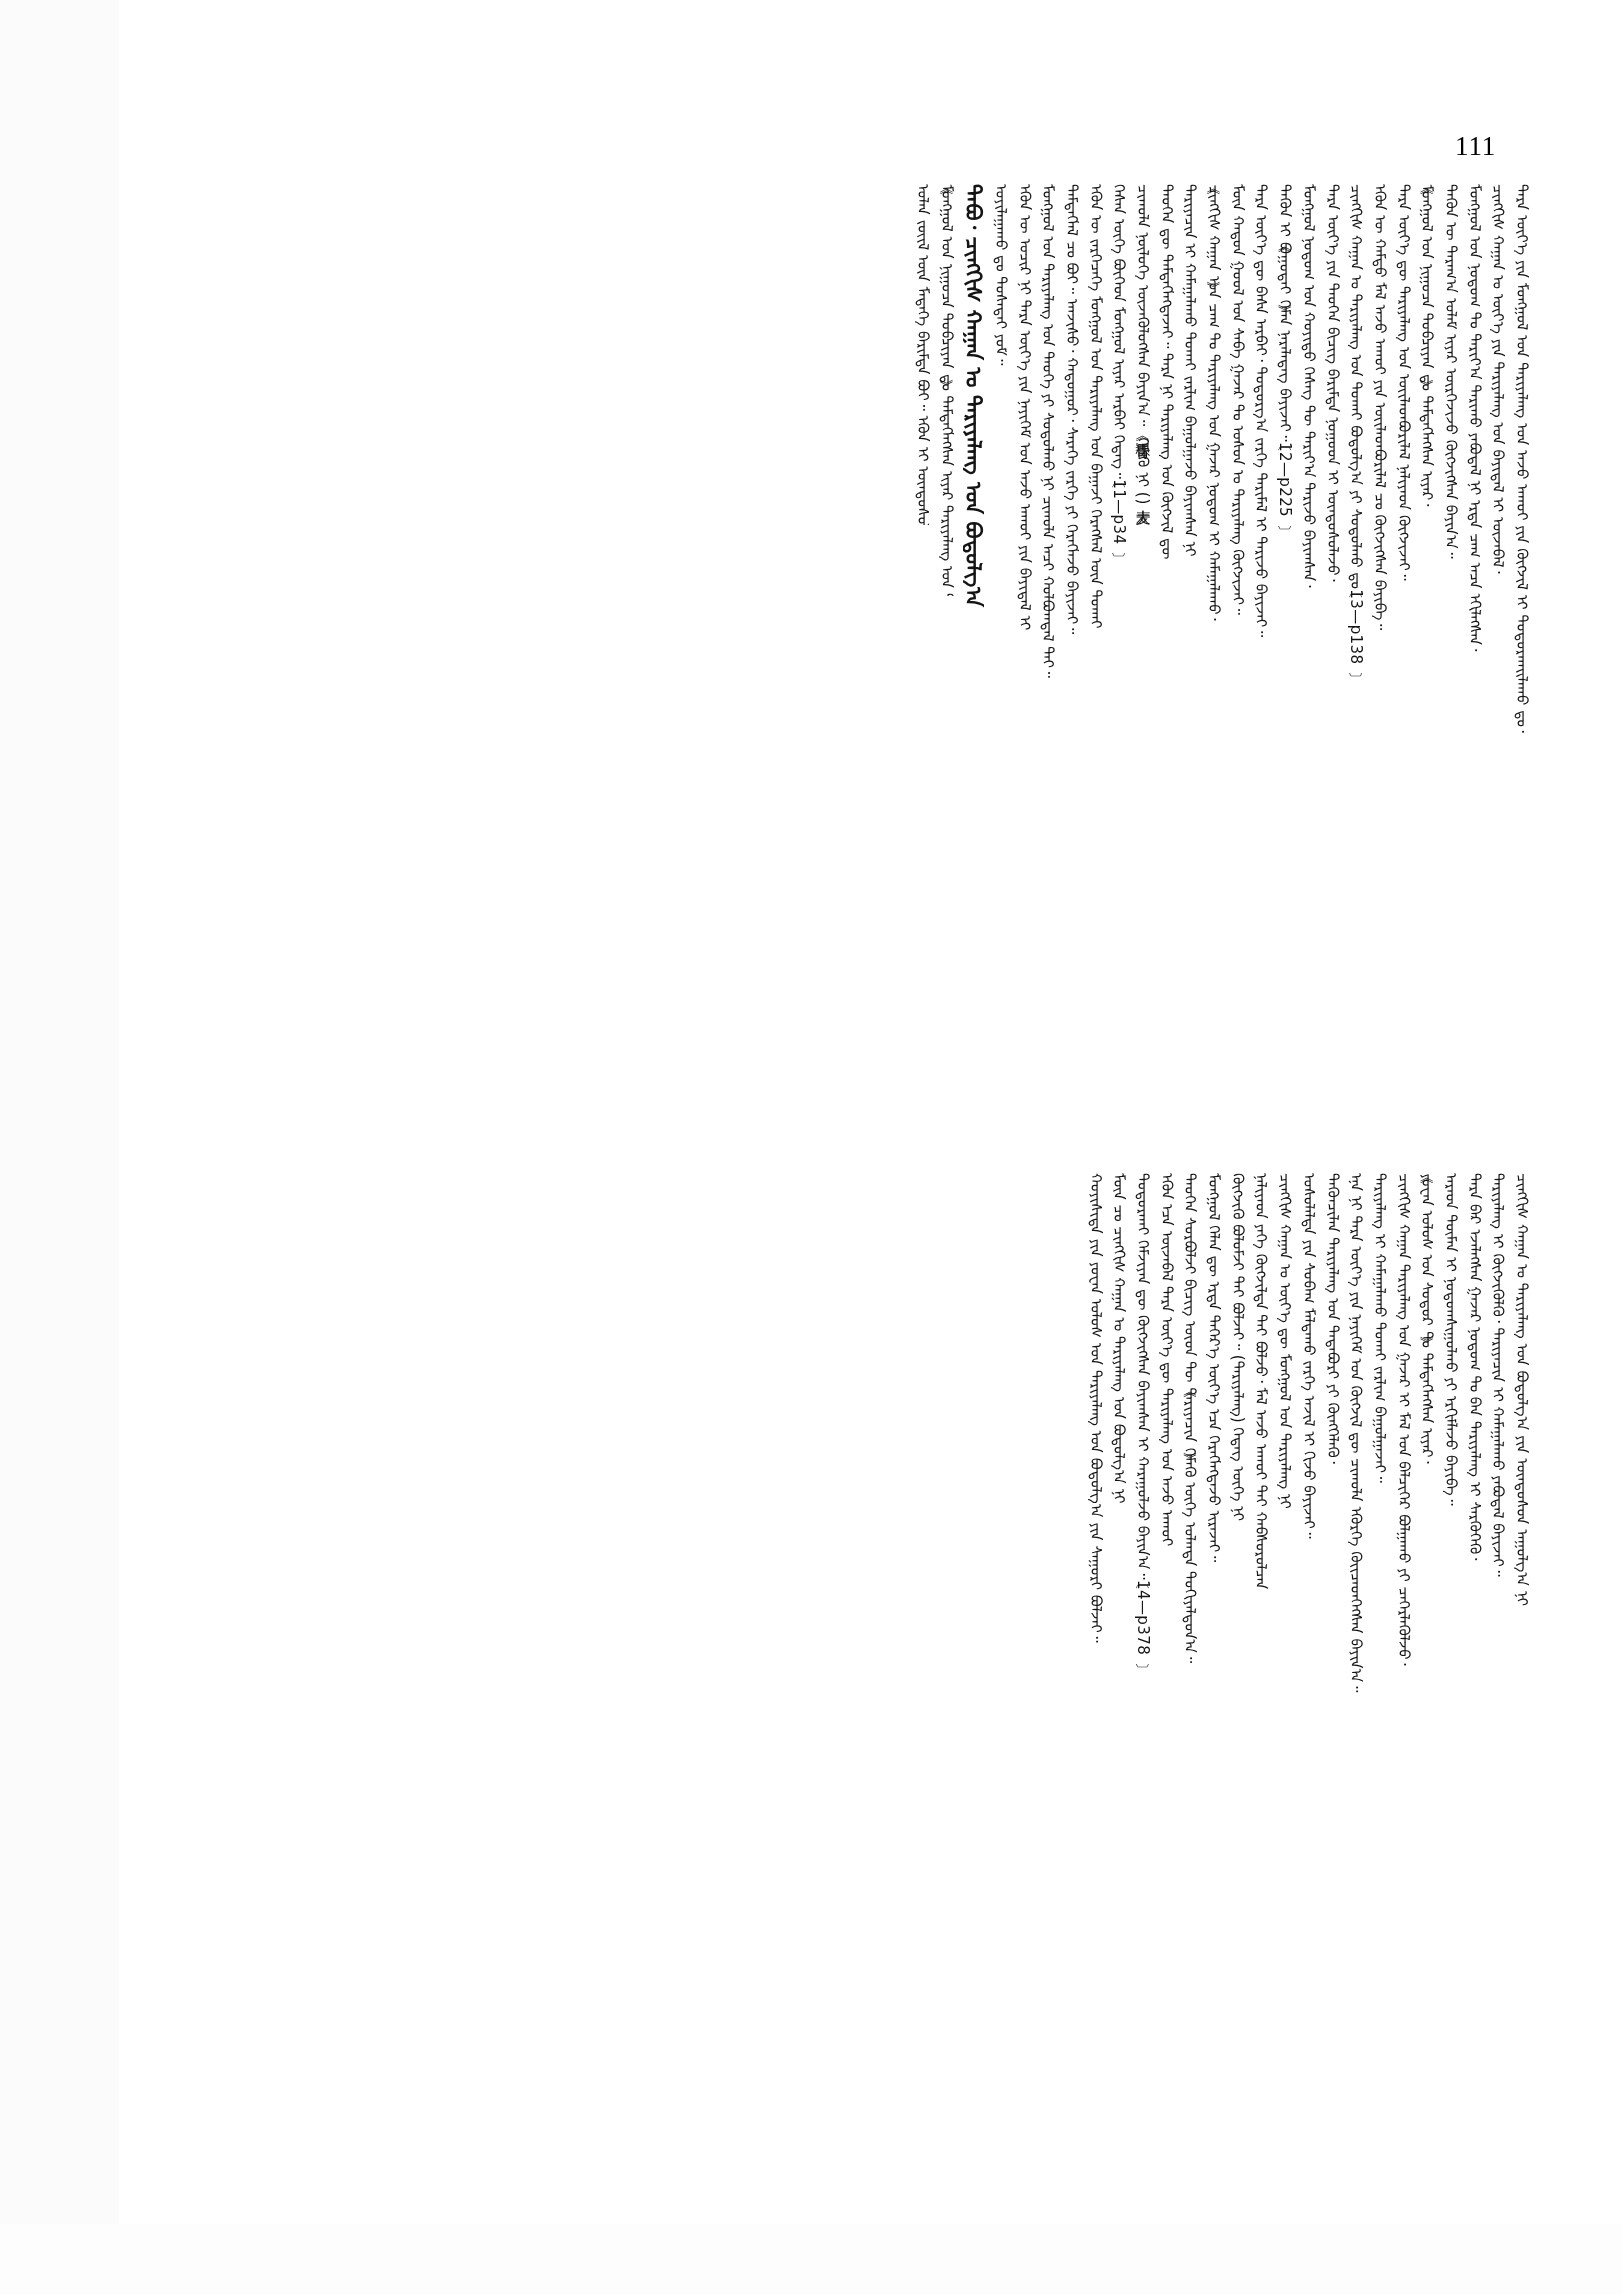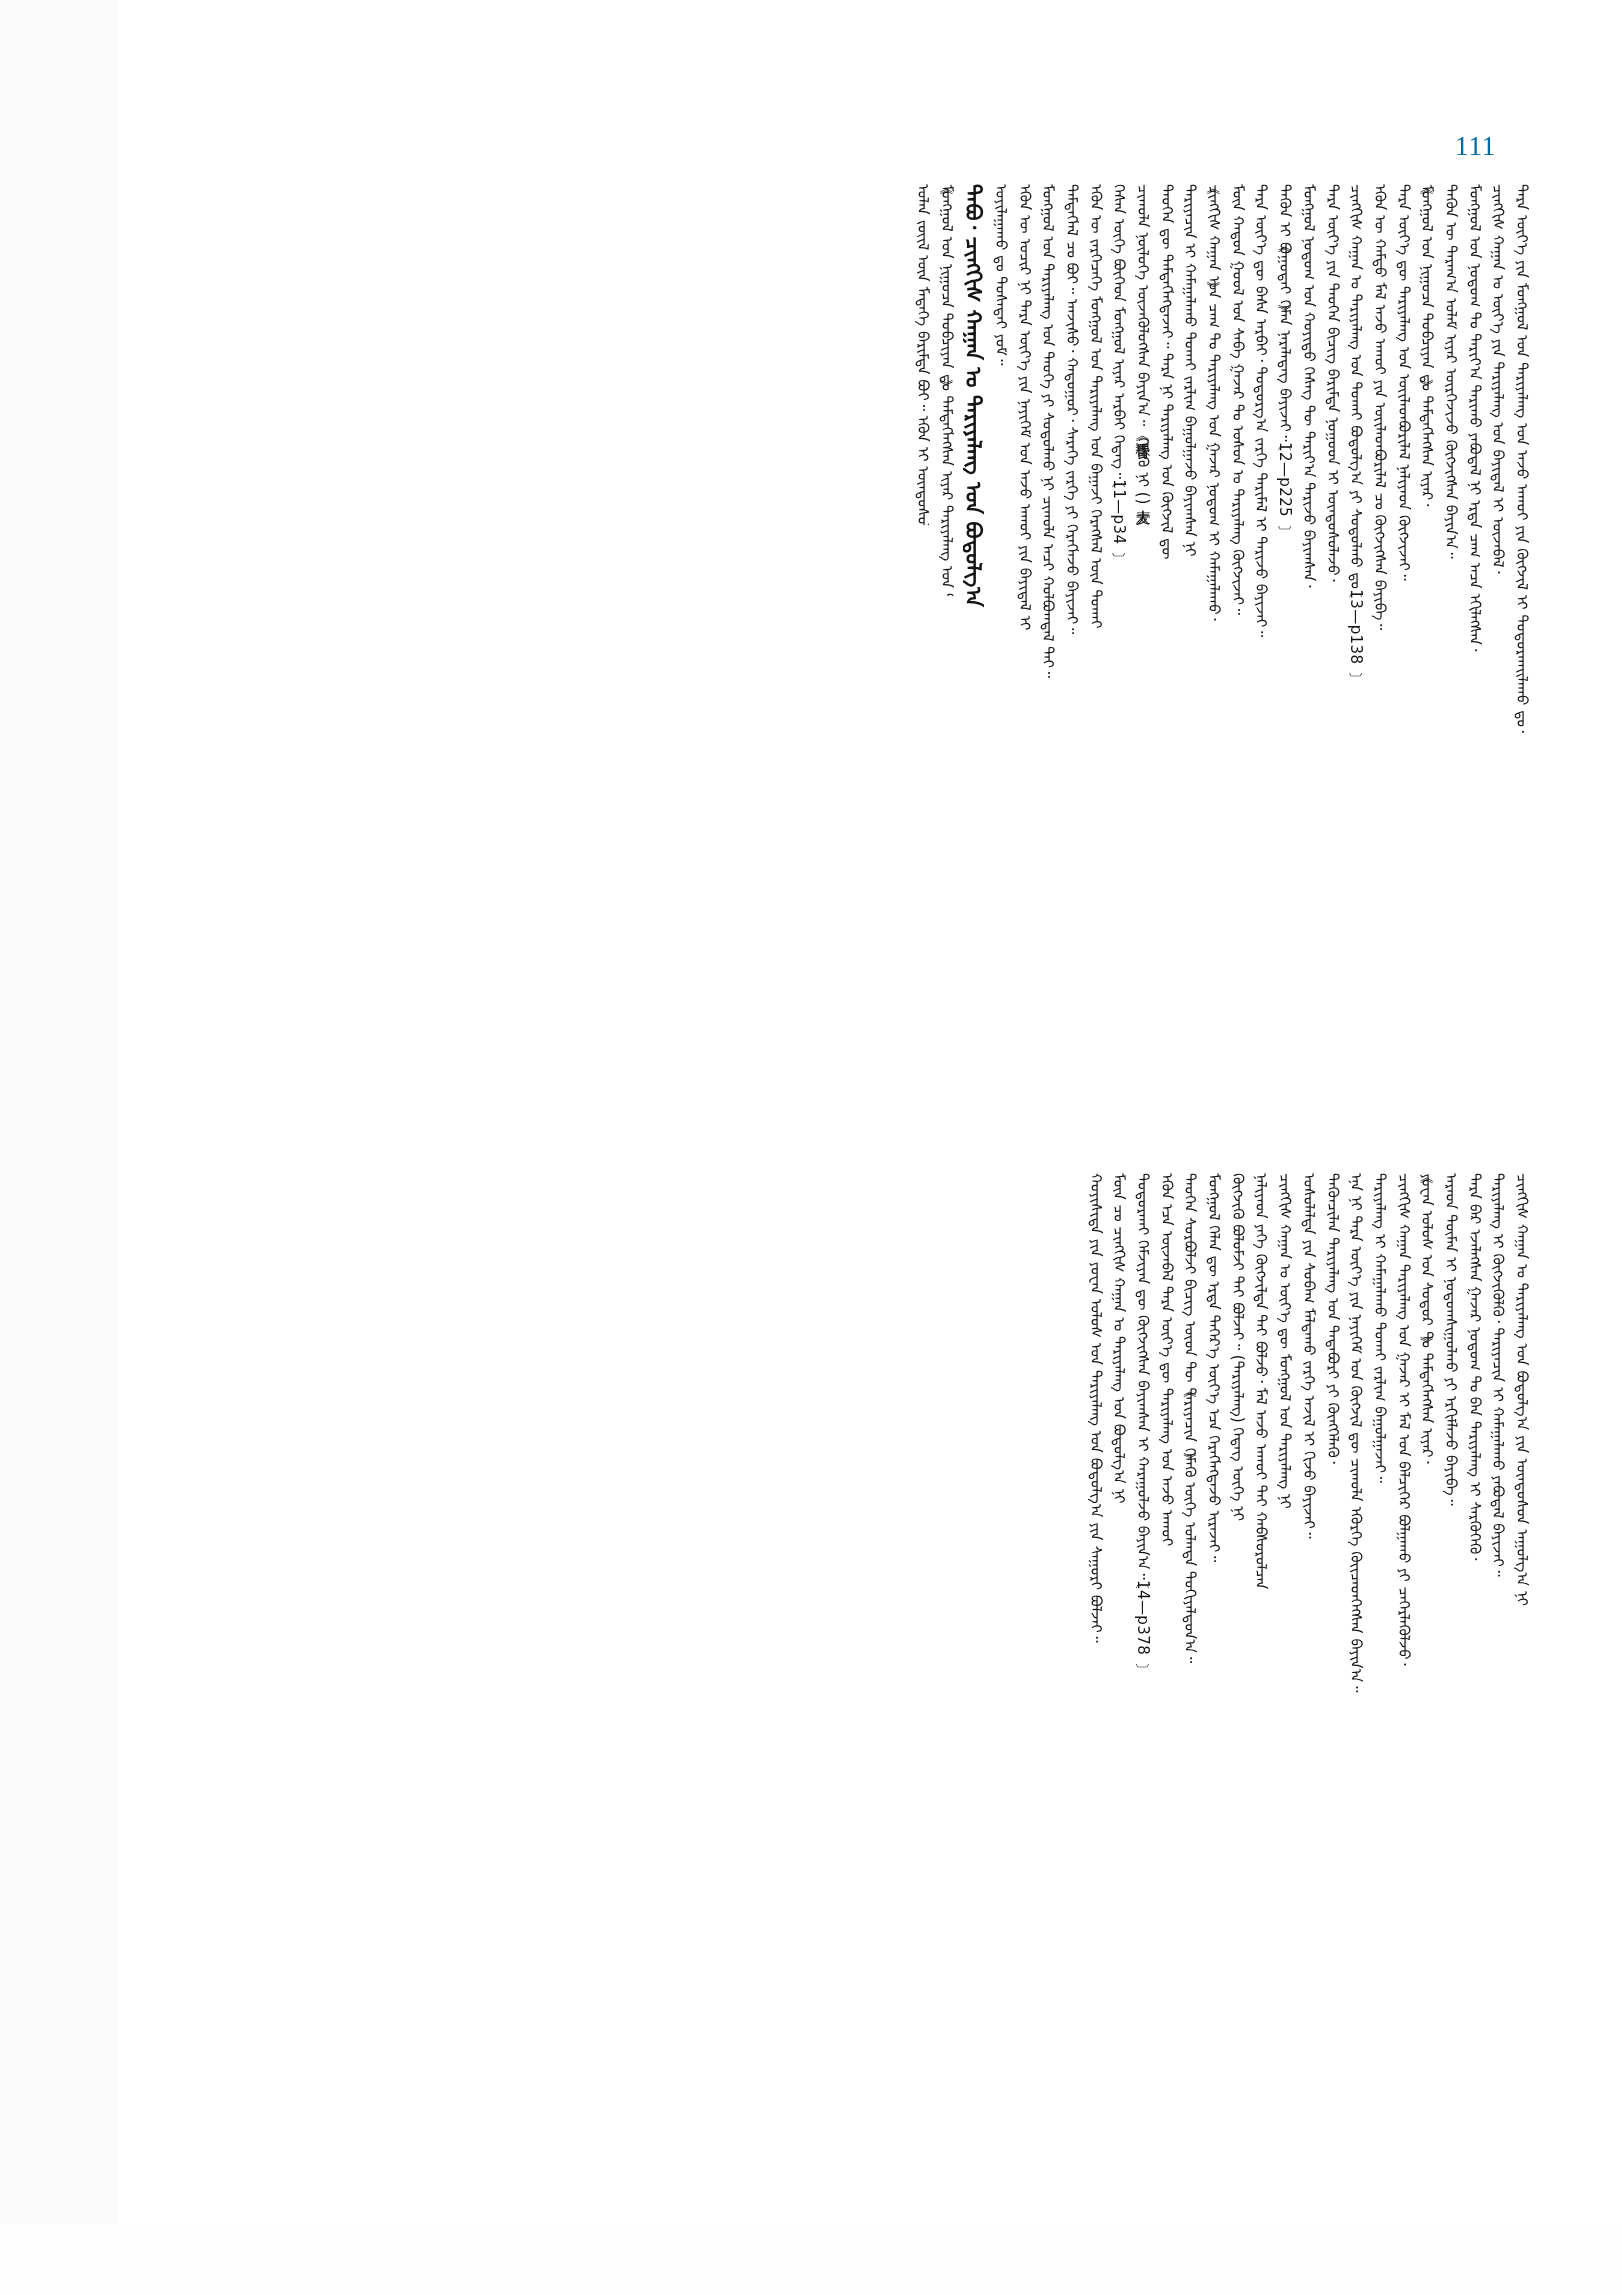--- a/index.html
+++ b/index.html
@@ -39,21 +39,21 @@
     background: #fdfdfd;
   }
 
   
   .page-number {
     position: absolute;
     right: 127px;
     top: 131px;
     font-family: "Liberation Serif", serif;
     font-size: 27px;
-    color: #0369a1;
+    color: #000000;
     letter-spacing: 0.8px;
   }
 
   
   
 
   .textblock {
     position: absolute;
     display: flex;
     flex-direction: row-reverse; 

